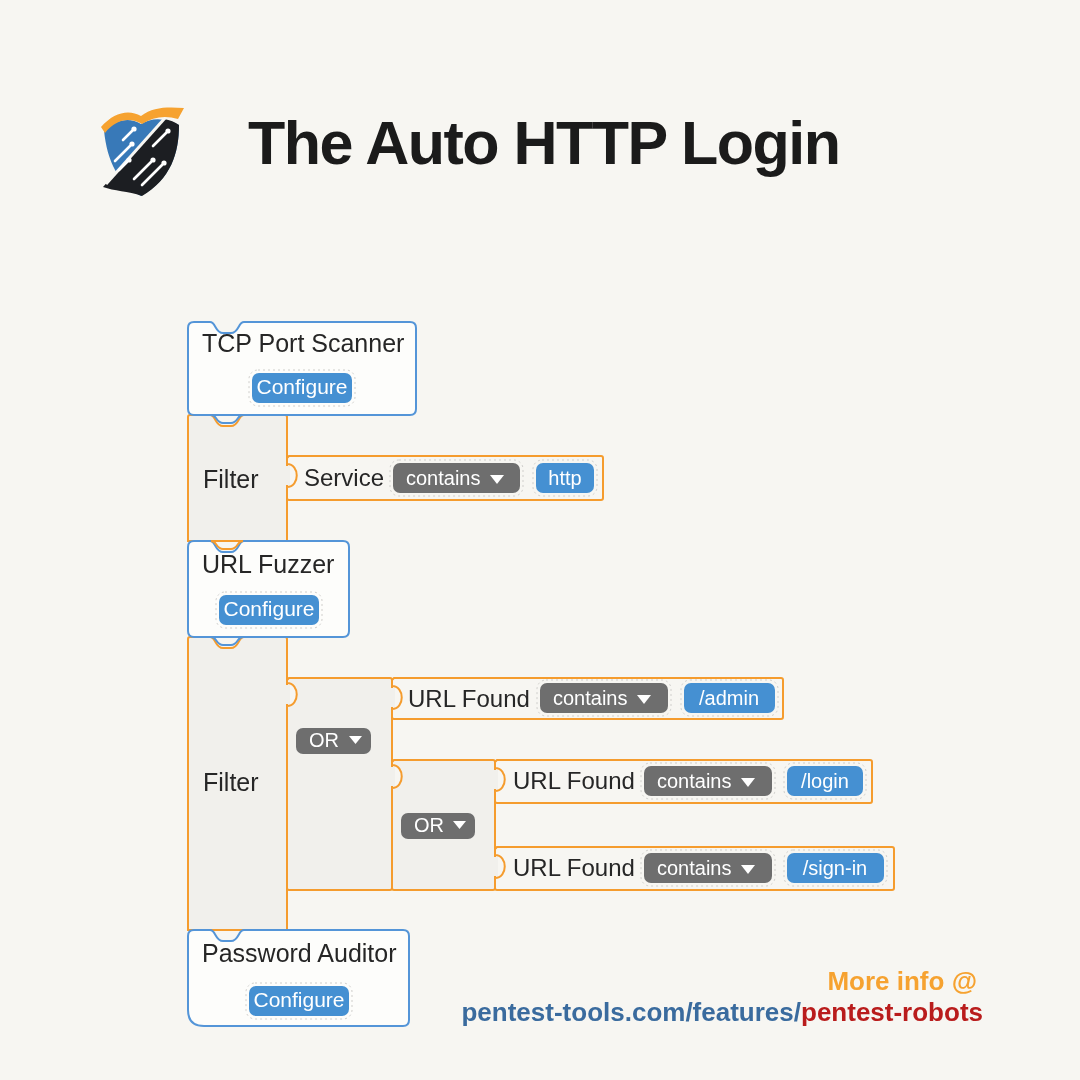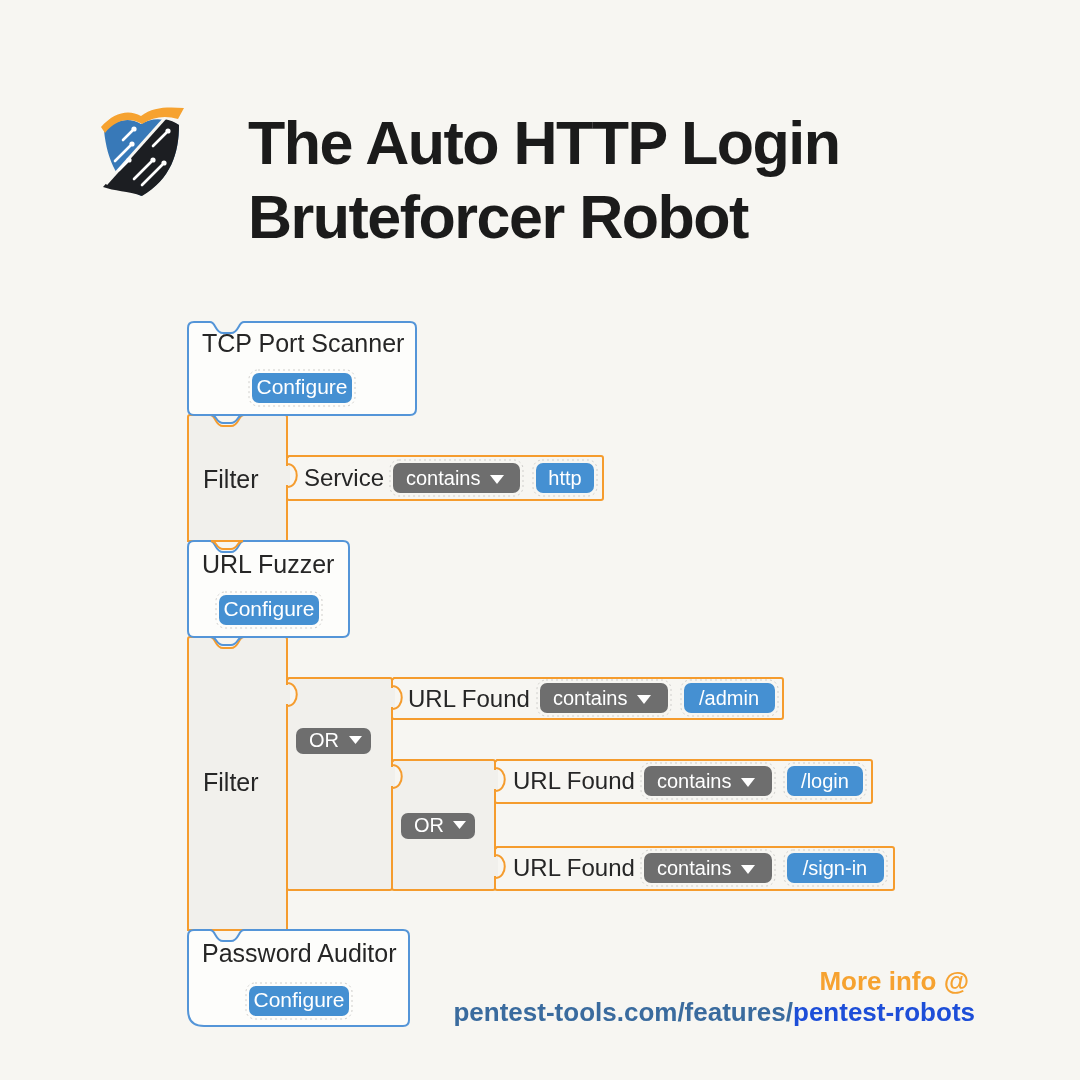--- a/index.html
+++ b/index.html
@@ -7,25 +7,25 @@
   .canvas{position:absolute;left:0;top:0;width:1080px;height:1080px;background:#f7f6f2;}
   .title{position:absolute;left:248px;top:106px;font-size:61px;line-height:74px;font-weight:bold;
          letter-spacing:-1.5px;color:#1b1b1b;}
   .logo{position:absolute;left:98px;top:104px;width:88px;height:98px;}
   .diagram{position:absolute;left:0;top:0;width:1080px;height:1080px;}
   svg text{font-family:"Liberation Sans",sans-serif;fill:#262626;}
   text.block-title{font-size:25px;}
   text.field-label{font-size:24px;}
   text.chip-label{font-size:20px;fill:#ffffff;}
   text.btn-label{font-size:21px;fill:#ffffff;}
-  .footer{position:absolute;right:105px;top:966px;text-align:right;font-weight:bold;
+  .footer{position:absolute;right:97px;top:966px;text-align:right;font-weight:bold;
           font-size:26px;line-height:31px;}
   .footer .more{color:#f6a230;padding-right:6px;}
   .footer .url-blue{color:#3a6b9e;margin-top:16px;}
-  .footer .url-orange{color:#1d4ed8;}
+  .footer .url-orange{color:#b91c1c;}
 </style>
 </head>
 <body>
 
 <div class="canvas">
 
   <svg class="logo" viewBox="0 0 88 98">
     <path d="M6 26 C18 15 32 13 43 20 C54 13 68 14 81 21 C81 49 73 75 43 92 C21 80 9 58 6 26 Z" fill="#3879b8"></path>
     <path d="M5 83 L66 15 C72 16 77 18 81 21 C81 49 73 75 44 92 C30 87 16 87 5 83 Z" fill="#1c1e22"></path>
     <path d="M8 80 L67 14" stroke="#f7f6f2" stroke-width="3" fill="none"></path>
@@ -41,21 +41,20 @@
         <circle cx="55" cy="56" r="2.6" stroke="none"></circle>
       <line x1="44" y1="81" x2="64" y2="61"></line>
         <circle cx="66" cy="59" r="2.6" stroke="none"></circle>
       <line x1="55" y1="42" x2="68" y2="29"></line>
         <circle cx="70" cy="27" r="2.6" stroke="none"></circle>
     </g>
   </svg>
 
   <div class="title">
     <div>The Auto HTTP Login</div>
-    <div>Bruteforcer Robot</div>
   </div>
 
   <svg class="diagram" viewBox="0 0 1080 1080">
 
     <path d="M190 415 H210 c6 0 5 11 13 11 h8 c8 0 7 -11 13 -11 H285 Q287 415 287 417 V541 H188 V417 Q188 415 190 415 Z" fill="#f1f0ec" stroke="#f59c2e" stroke-width="2"></path>
     <path d="M190 637 H210 c6 0 5 11 13 11 h8 c8 0 7 -11 13 -11 H285 Q287 637 287 639 V930 H188 V639 Q188 637 190 637 Z" fill="#f1f0ec" stroke="#f59c2e" stroke-width="2"></path>
 
     <rect x="285" y="466" width="5" height="19" fill="#f1f0ec"></rect>
     <rect x="285" y="685" width="5" height="19" fill="#f1f0ec"></rect>
 

